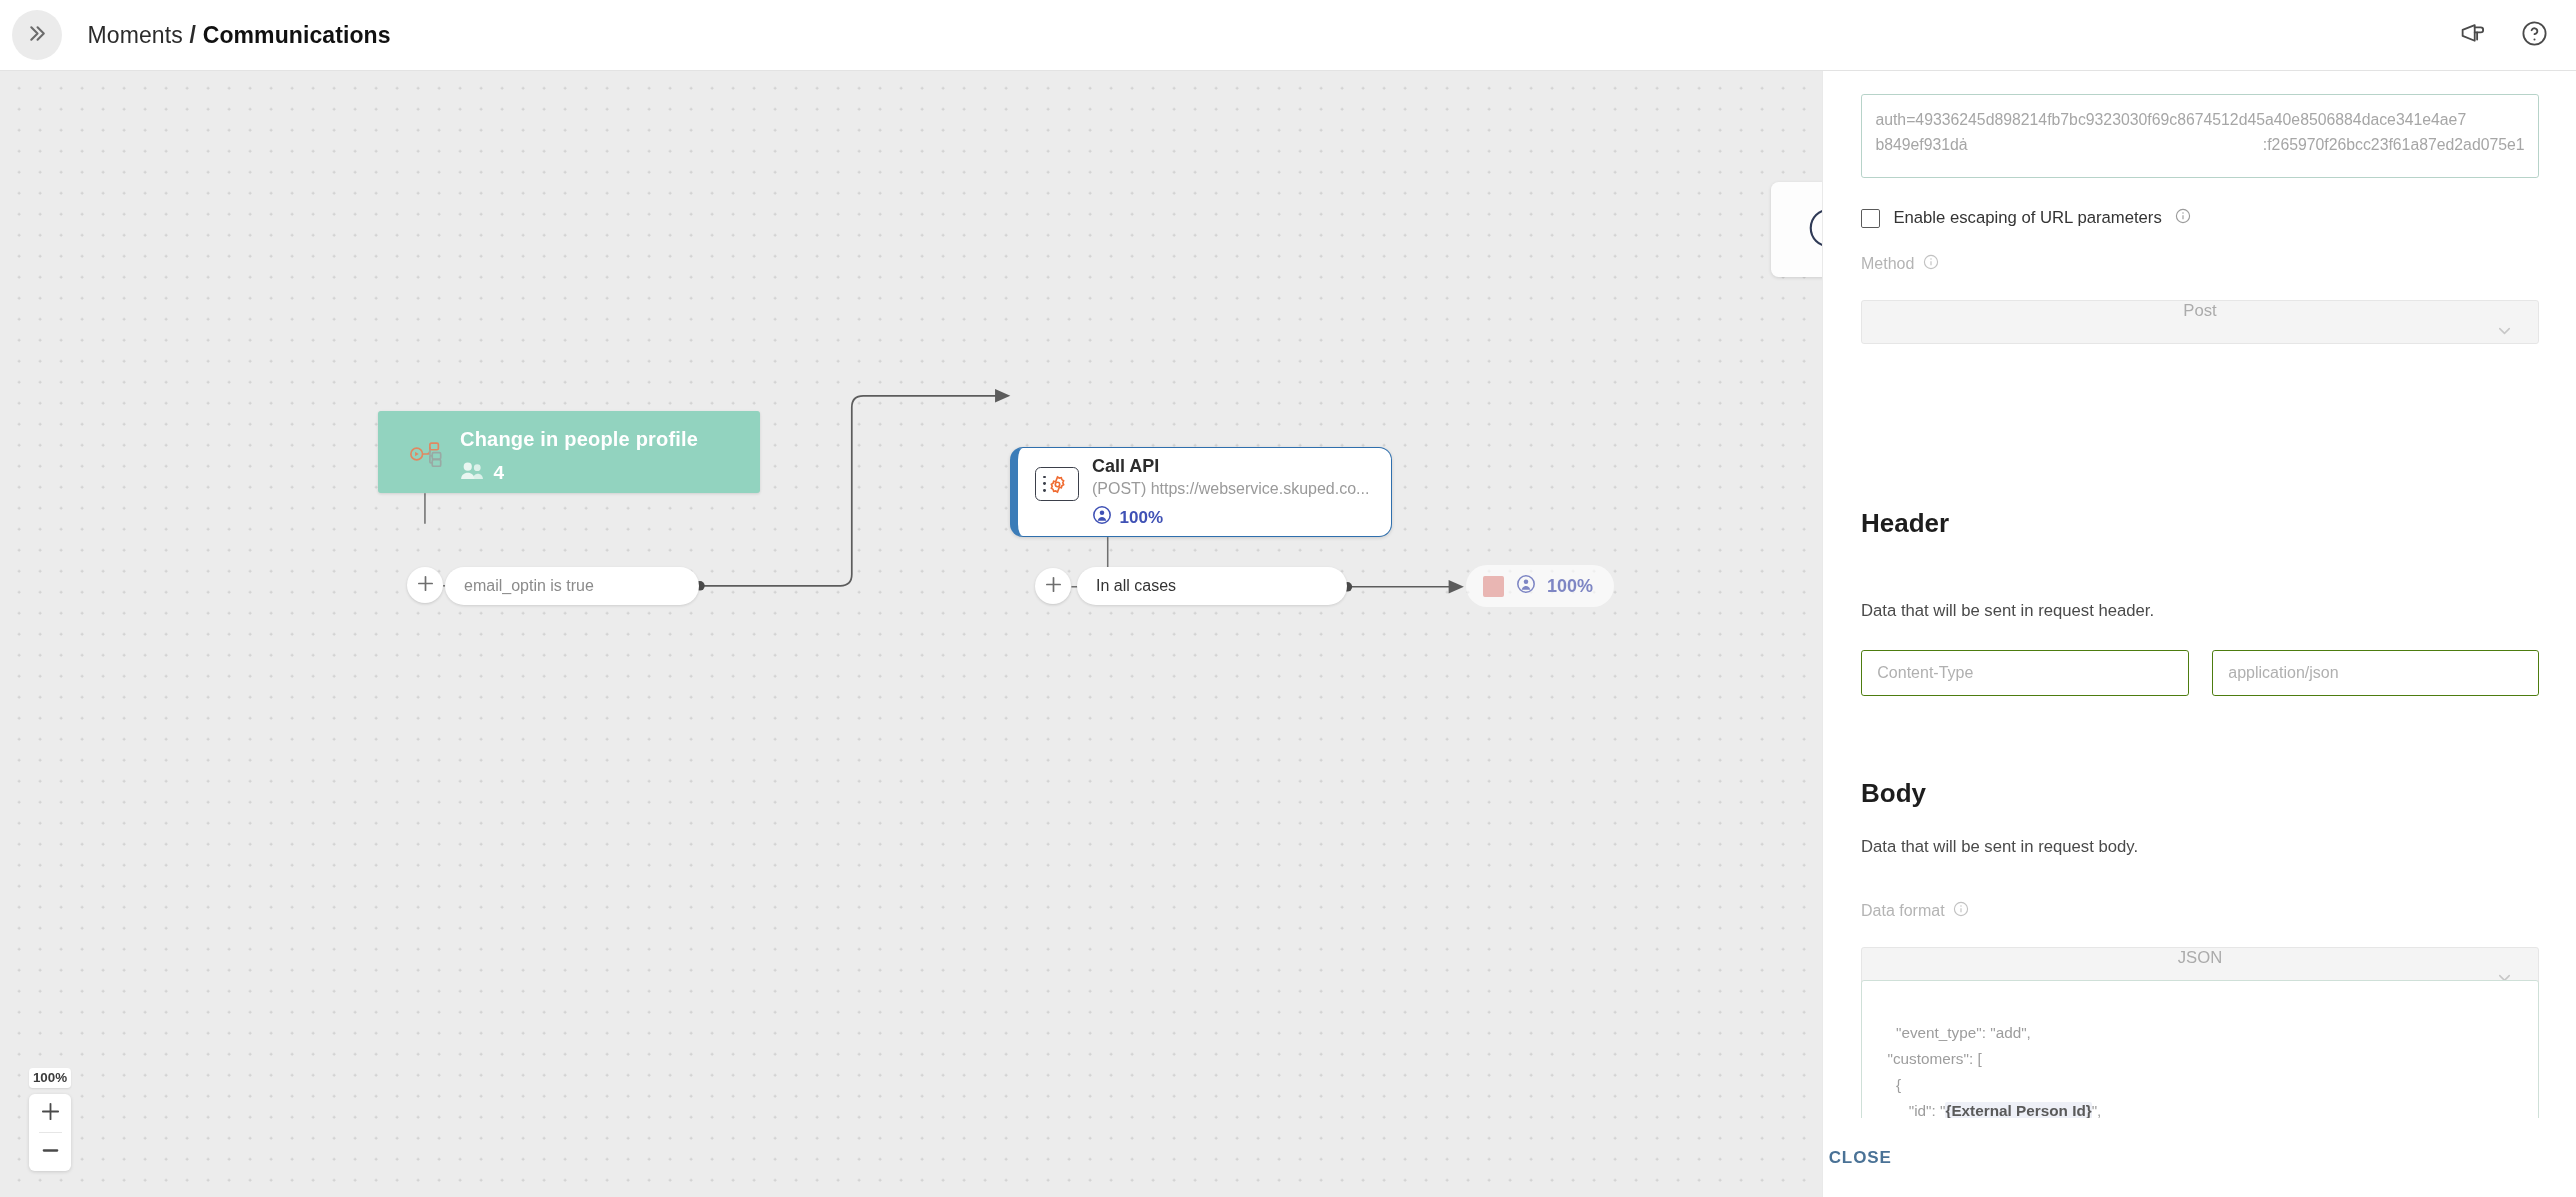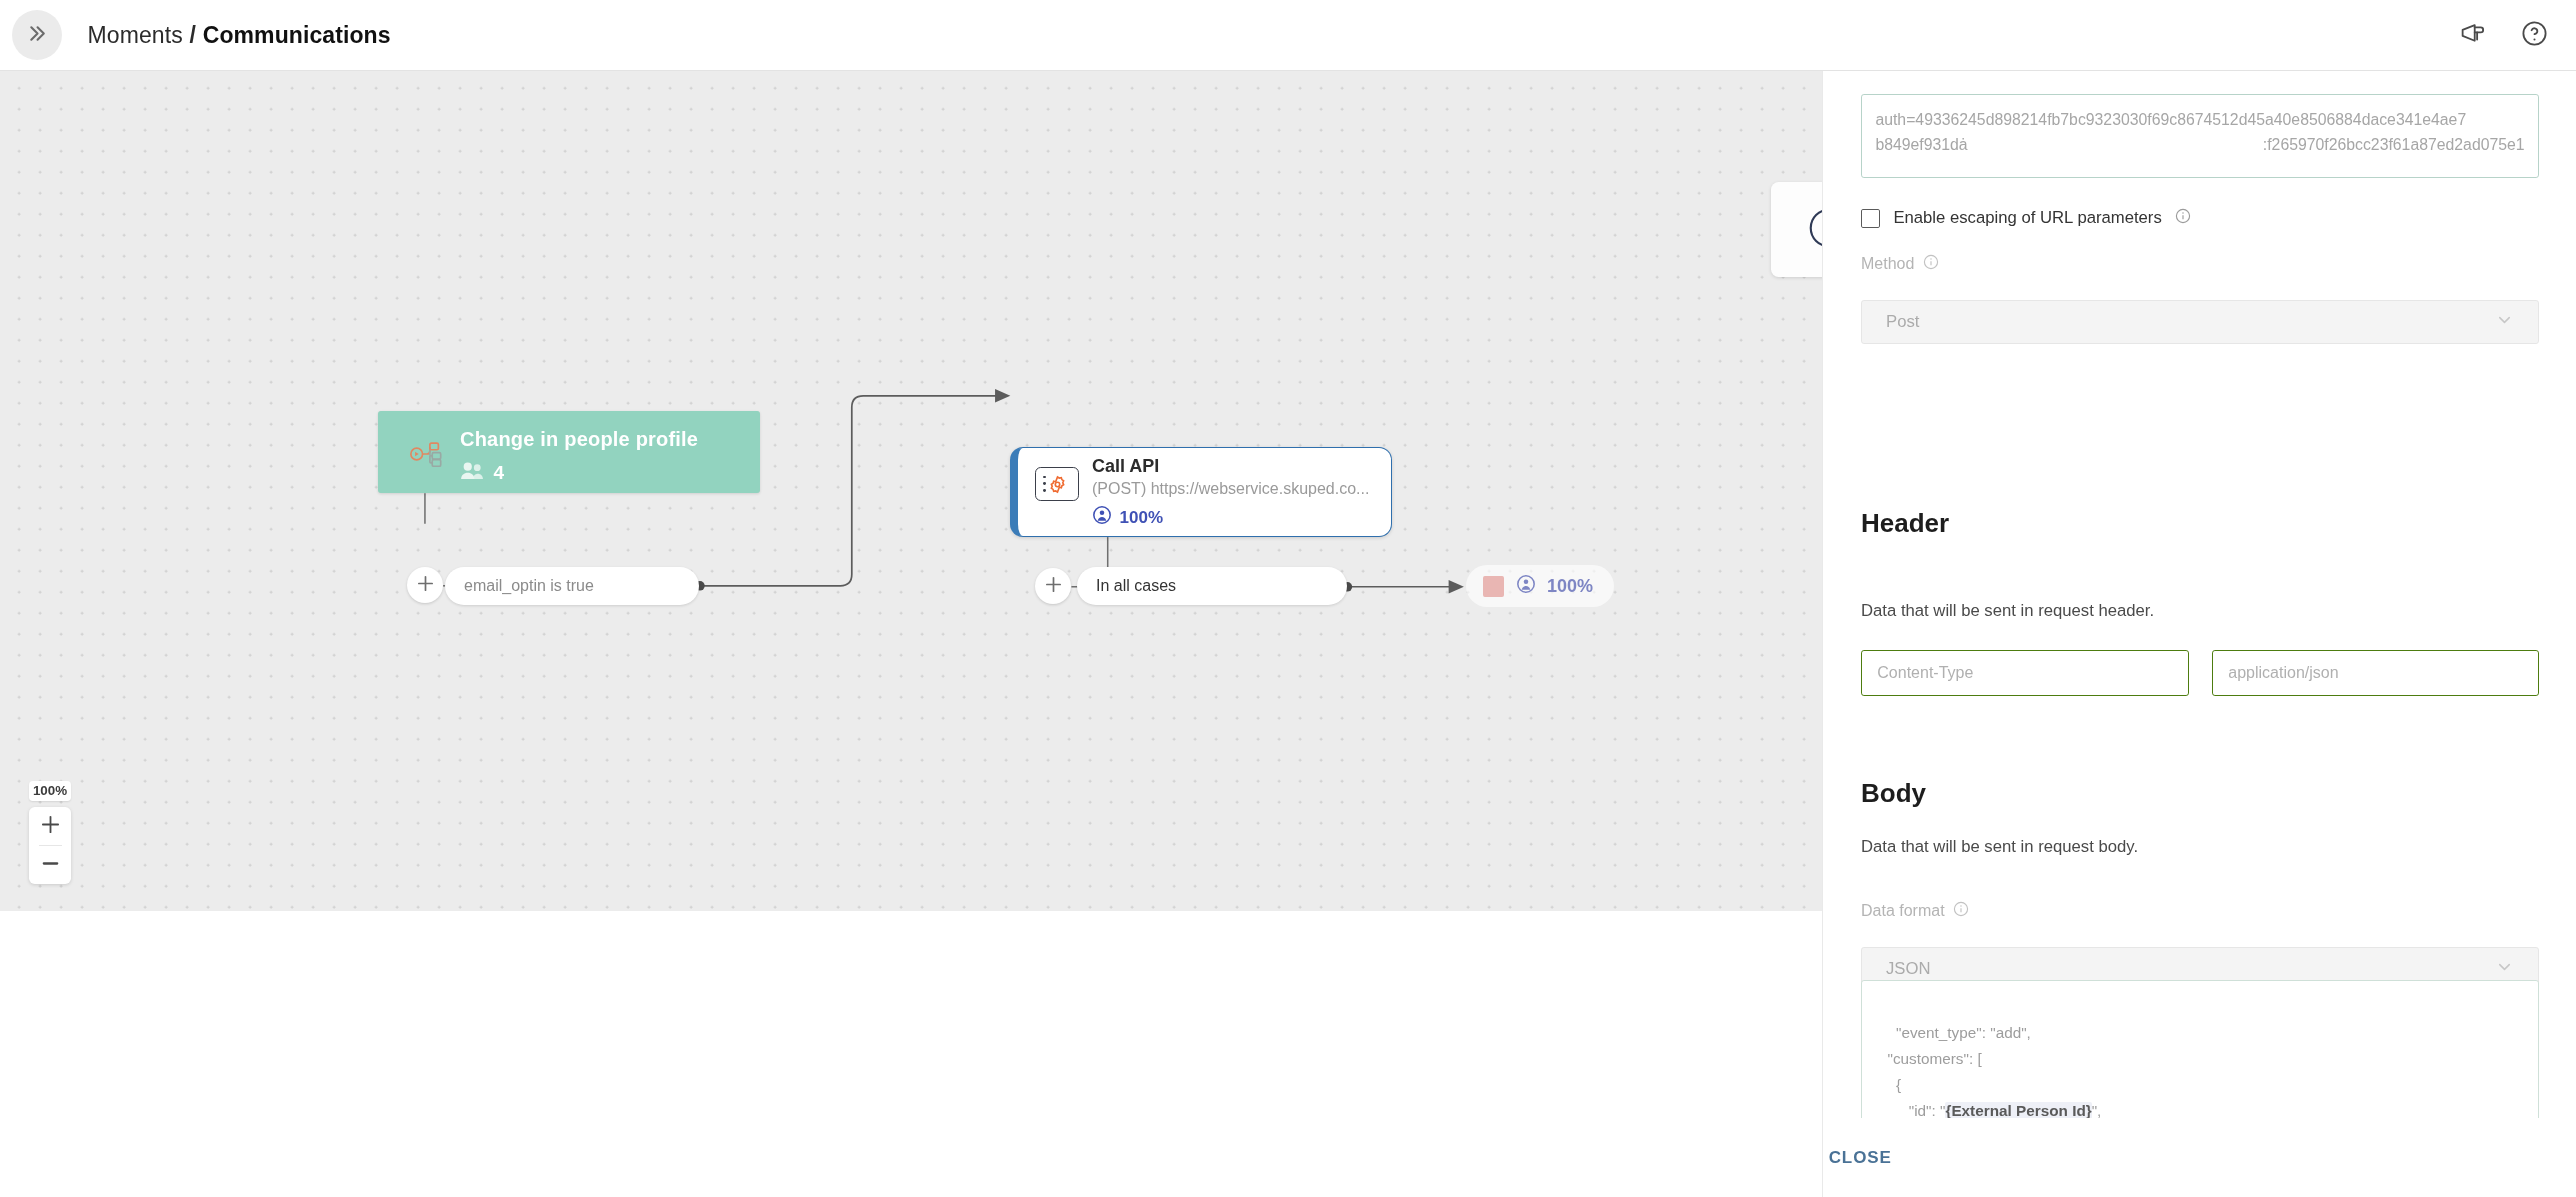--- a/index.html
+++ b/index.html
@@ -31,21 +31,21 @@
   .breadcrumb .crumb-root { color: #2b2b2b; font-weight: 400; }
   .breadcrumb .crumb-sep { color: #2b2b2b; font-weight: 700; margin: 0 6.7px; }
   .breadcrumb .crumb-current { color: #111; font-weight: 700; }
   .topbar-actions {
     margin-left: auto; margin-right: 27px; display: flex; align-items: center; gap: 32px;
   }
   .topbar-actions .ticon { cursor: pointer; color: #4a4a4a; display: block; }
 
   
   .canvas {
-    position: absolute; left: 0; top: 71px; width: 1822px; height: 840px;
+    position: absolute; left: 0; top: 71px; width: 1822px; height: 1127px;
     background-color: #ececec;
     background-image: radial-gradient(#cfcfcf 1.1px, transparent 1.2px);
     background-size: 21px 21px;
     background-position: 8.6px 6.7px;
     overflow: hidden;
   }
 
   
   .node-trigger {
     position: absolute; left: 378px; top: 340px; width: 382px; height: 82px;
@@ -171,21 +171,21 @@
 
   .field-label {
     position: absolute; display: flex; align-items: center; gap: 8.6px;
     font-size: 16px; color: #b4b4b4;
   }
 
   .select {
     position: absolute; left: 38px; width: 678px; height: 44px;
     background: #f4f4f4; border: 1px solid #e6e6e6; border-radius: 2.9px;
     display: flex; align-items: center; padding: 0 24px;
-    font-size: 16.7px; color: #ababab;
+    font-size: 16.7px; color: #ababab; flex-direction: column;
   }
   .select .chev { margin-left: auto; color: #c7c7c7; }
 
   .sec-title {
     position: absolute; left: 38px; font-size: 26px; font-weight: 700; color: #1d1d1d;
   }
   .sec-desc {
     position: absolute; left: 38px; font-size: 16.7px; color: #4a4a4a;
   }
 

